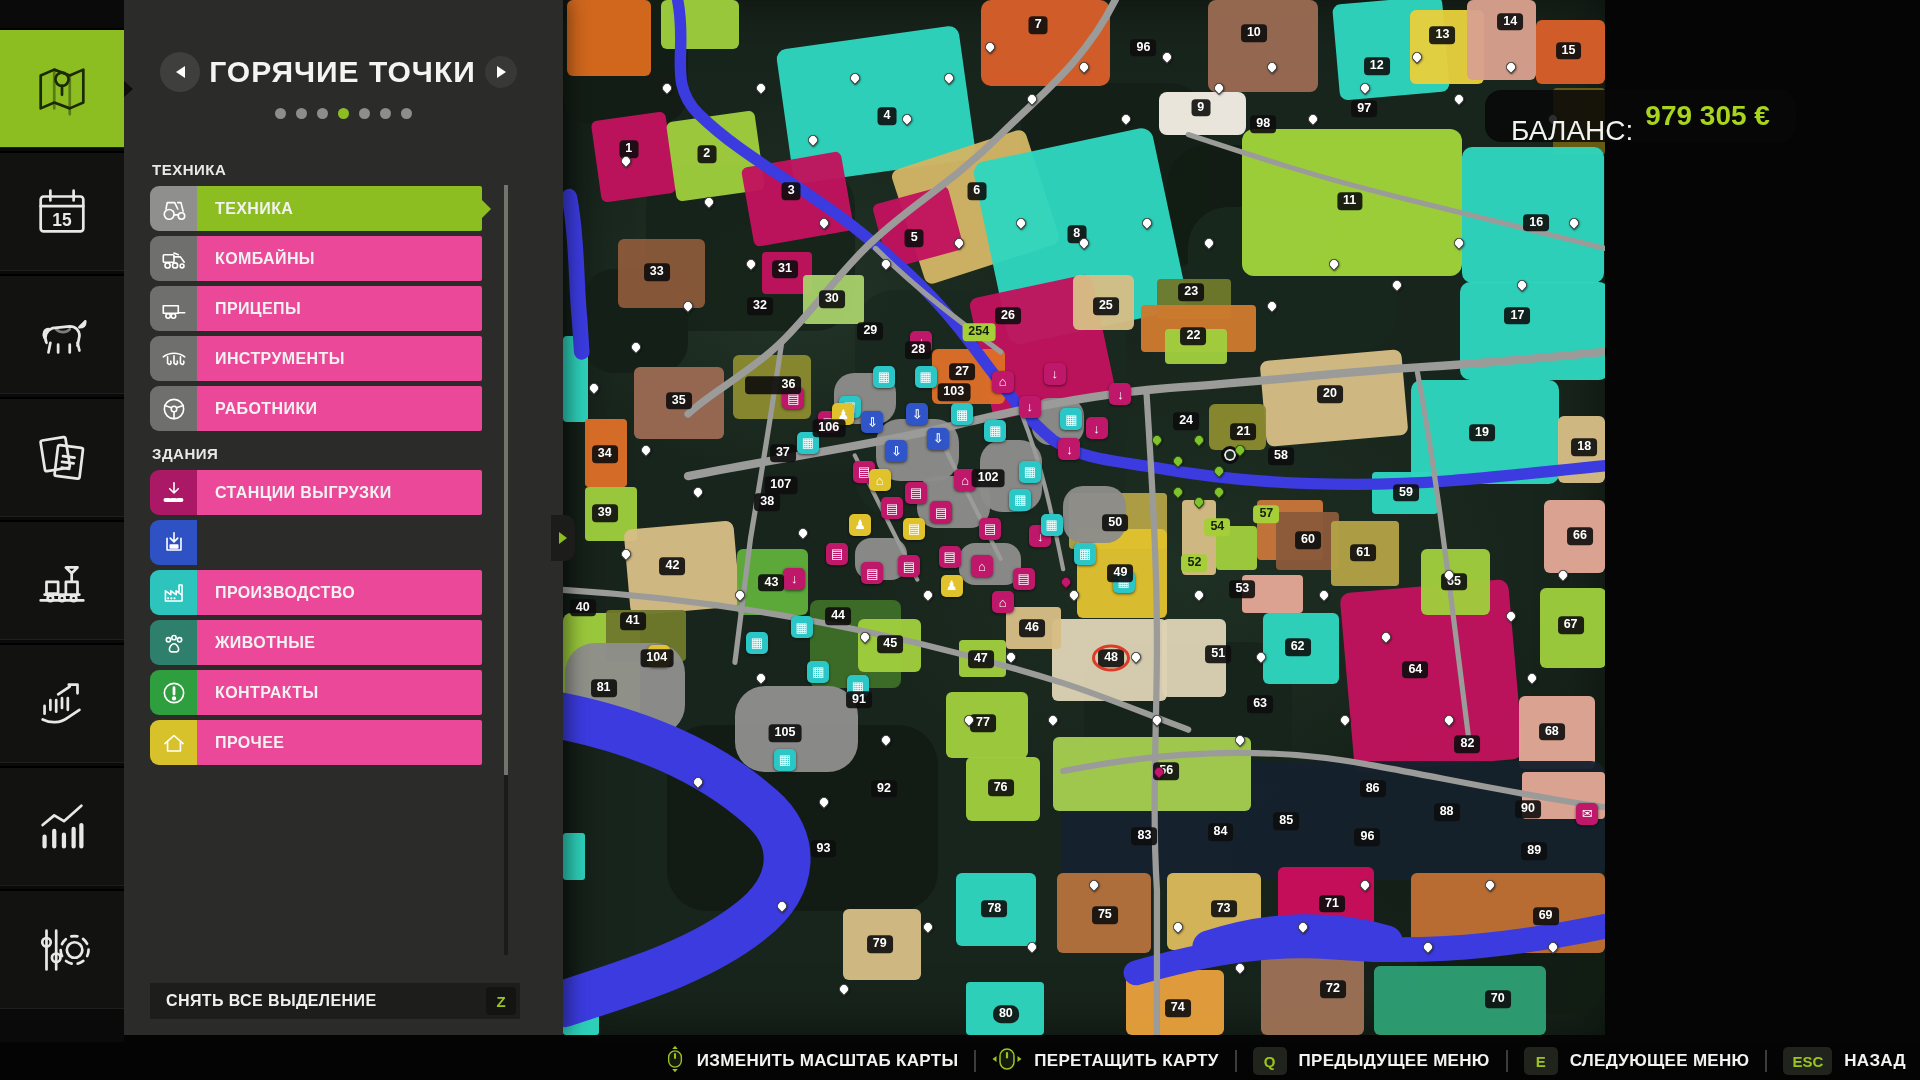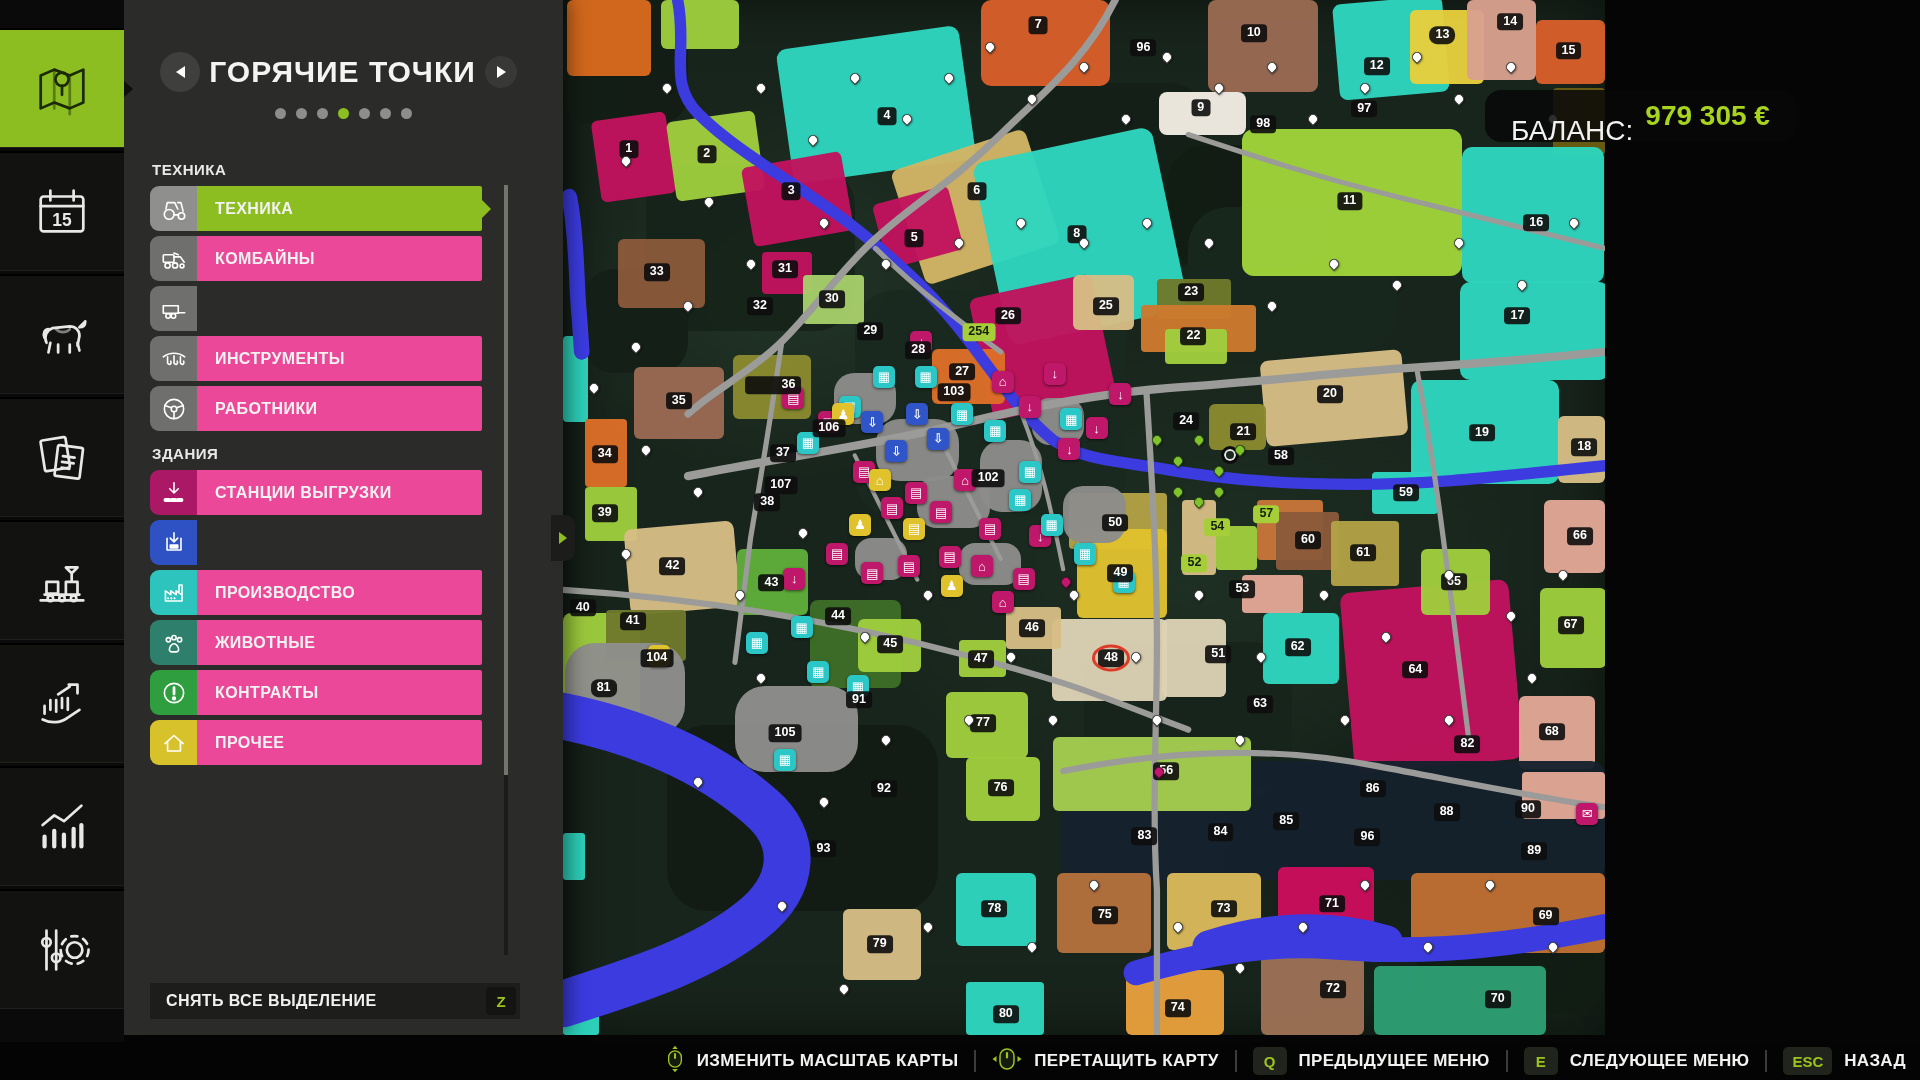--- a/index.html
+++ b/index.html
@@ -216,20 +216,23 @@
           </span>
         </div>
         <div class="menu-row">
           <span class="mi" style="background: rgb(111, 111, 109);">
             <svg viewBox="0 0 28 28">
               <rect x="4" y="11" width="14" height="7"></rect>
               <circle cx="8.5" cy="20.5" r="2.1"></circle>
               <circle cx="13.5" cy="20.5" r="2.1"></circle>
               <path d="M18 17.5h6"></path>
             </svg>
+          </span>
+          <span class="mbar">
+            <span class="mlabel">ПРИЦЕПЫ</span>
           </span>
         </div>
         <div class="menu-row">
           <span class="mi" style="background: rgb(111, 111, 109);">
             <svg viewBox="0 0 28 28">
               <path d="M4 12c6-4.5 14-4.5 20 0"></path>
               <path d="M8 12v6c2 2.2 4 .3 3-2M14 11v7c2 2.2 4 .3 3-2M20 12v6c2 2.2 4 .3 3-2"></path>
             </svg>
           </span>
           <span class="mbar">
@@ -511,21 +514,21 @@
         <div class="badge" style="left: 21.9%; top: 18.5%;">3</div>
         <div class="badge" style="left: 31.1%; top: 11.2%;">4</div>
         <div class="badge" style="left: 33.7%; top: 23%;">5</div>
         <div class="badge" style="left: 39.7%; top: 18.5%;">6</div>
         <div class="badge" style="left: 45.6%; top: 2.4%;">7</div>
         <div class="badge" style="left: 49.3%; top: 22.6%;">8</div>
         <div class="badge" style="left: 61.2%; top: 10.4%;">9</div>
         <div class="badge" style="left: 66.3%; top: 3.2%;">10</div>
         <div class="badge" style="left: 75.5%; top: 19.4%;">11</div>
         <div class="badge" style="left: 78.1%; top: 6.4%;">12</div>
-        <div class="badge" style="left: 84.4%; top: 3.4%; border-radius: 8px;">13</div>
+        <div class="badge" style="left: 84.4%; top: 3.4%;">13</div>
         <div class="badge" style="left: 90.9%; top: 2.1%;">14</div>
         <div class="badge" style="left: 96.5%; top: 4.9%;">15</div>
         <div class="badge" style="left: 93.4%; top: 21.5%;">16</div>
         <div class="badge" style="left: 91.6%; top: 30.5%;">17</div>
         <div class="badge" style="left: 98%; top: 43.2%;">18</div>
         <div class="badge" style="left: 88.2%; top: 41.8%;">19</div>
         <div class="badge" style="left: 73.6%; top: 38.1%;">20</div>
         <div class="badge" style="left: 65.3%; top: 41.7%;">21</div>
         <div class="badge" style="left: 60.5%; top: 32.5%;">22</div>
         <div class="badge" style="left: 60.3%; top: 28.2%;">23</div>
@@ -577,22 +580,22 @@
         <div class="badge" style="left: 89.7%; top: 96.5%;">70</div>
         <div class="badge" style="left: 73.8%; top: 87.3%;">71</div>
         <div class="badge" style="left: 73.9%; top: 95.6%;">72</div>
         <div class="badge" style="left: 63.4%; top: 87.8%;">73</div>
         <div class="badge" style="left: 59%; top: 97.4%;">74</div>
         <div class="badge" style="left: 52%; top: 88.4%;">75</div>
         <div class="badge" style="left: 42%; top: 76.1%;">76</div>
         <div class="badge" style="left: 40.3%; top: 69.9%;">77</div>
         <div class="badge" style="left: 41.4%; top: 87.8%;">78</div>
         <div class="badge" style="left: 30.4%; top: 91.2%;">79</div>
-        <div class="badge" style="left: 42.5%; top: 98%;">80</div>
-        <div class="badge" style="left: 3.9%; top: 66.5%; border-radius: 7px;">81</div>
+        <div class="badge" style="left: 42.5%; top: 98%; border-radius: 8px;">80</div>
+        <div class="badge" style="left: 3.9%; top: 66.5%;">81</div>
         <div class="badge" style="left: 86.8%; top: 71.9%;">82</div>
         <div class="badge" style="left: 55.8%; top: 80.8%;">83</div>
         <div class="badge" style="left: 63.1%; top: 80.4%;">84</div>
         <div class="badge" style="left: 69.4%; top: 79.3%;">85</div>
         <div class="badge" style="left: 77.7%; top: 76.2%;">86</div>
         <div class="badge" style="left: 77.2%; top: 80.9%;">96</div>
         <div class="badge" style="left: 84.8%; top: 78.5%;">88</div>
         <div class="badge" style="left: 93.2%; top: 82.2%;">89</div>
         <div class="badge" style="left: 92.6%; top: 78.2%;">90</div>
         <div class="badge" style="left: 28.4%; top: 67.6%;">91</div>

